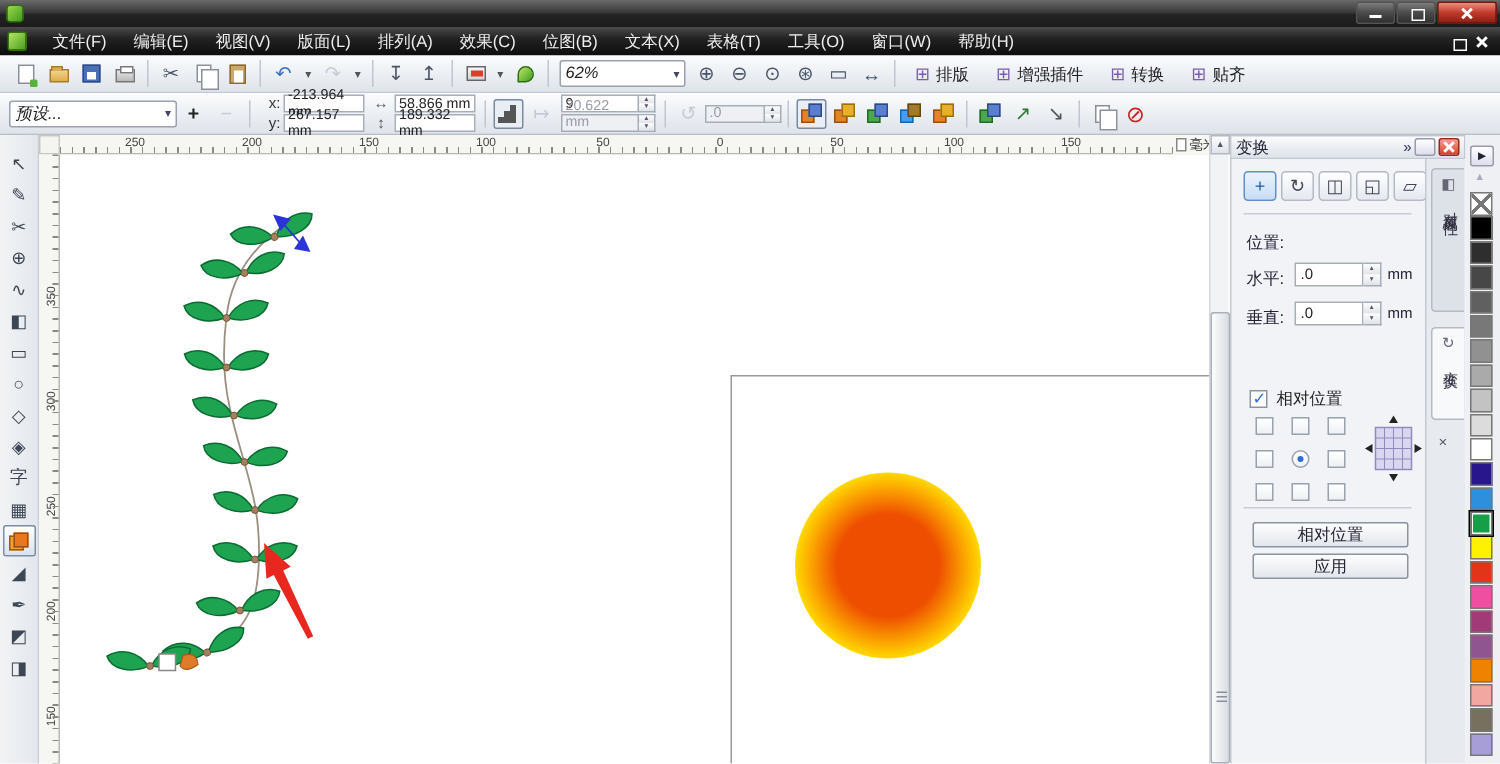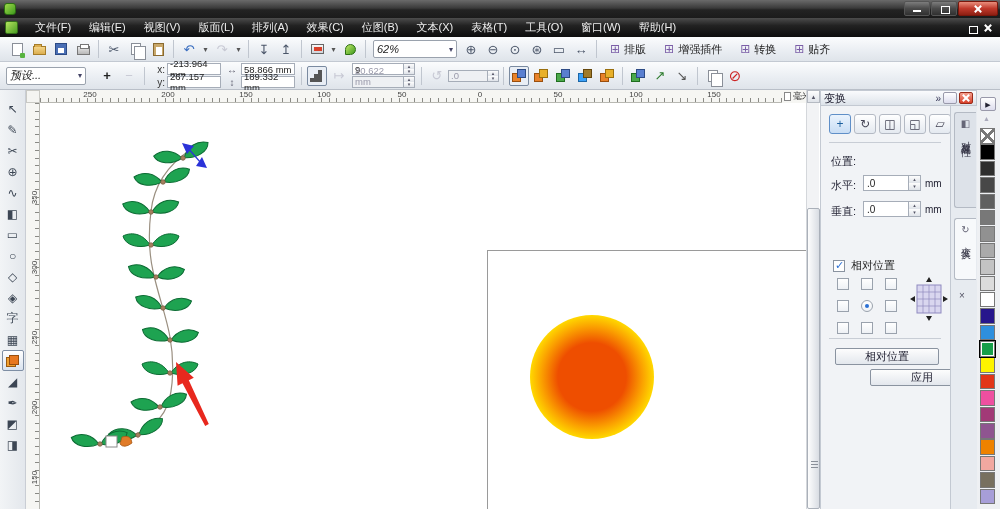--- a/index.html
+++ b/index.html
@@ -76,21 +76,21 @@
   .i-sq2 { width:14px; height:13px; position:relative; }
   .i-sq2::before { content:""; position:absolute; left:0; bottom:0; width:7px; height:7px; background:#e8822a; border:1px solid #9a4f0e; }
   .i-sq2::after { content:""; position:absolute; right:0; top:0; width:7px; height:7px; background:#5a7fd0; border:1px solid #2d4b85; }
   .i-sq2.green::before { background:#4aa84a; border-color:#1f6e1f; }
   .i-sq2.orange::after { background:#e8b02a; border-color:#9a6f0e; }
   .i-blend { width:15px; height:14px; position:relative; }
   .i-blend::before { content:""; position:absolute; left:1px; bottom:1px; width:8px; height:8px; background:#f0a030; border:1px solid #9a5a10; }
   .i-blend::after { content:""; position:absolute; right:1px; top:1px; width:8px; height:8px; background:#e87820; border:1px solid #9a4f0e; }
 
   
-  .preset-combo { width:80px; margin-right:10px; }
+  .preset-combo { width:112px; margin-right:0; }
   .coord-block { display:flex; flex-direction:column; justify-content:center; margin:0 2px; }
   .coord-row { display:flex; align-items:center; height:13px; }
   .coord-row .lbl { width:14px; text-align:right; margin-right:2px; font-size:10px; color:#333; }
   .coord-row .glyph-lbl { width:14px; text-align:center; margin-right:2px; font-size:10px; color:#556; }
   .val-box { width:54px; height:12px; background:#fff; border:1px solid #a6adb8; font-size:9.5px;
     padding:0 2px; display:flex; align-items:center; }
   .val-box.disabled { background:#eef0f3; color:#99a;align-items:flex-end; }
   .spin { display:flex; flex-direction:column; width:11px; height:12px; border:1px solid #a6adb8; border-left:none; }
   .spin span { flex:1; font-size:5px; line-height:5px; text-align:center; color:#556; background:linear-gradient(#fdfdfd,#dfe3e9); }
   .toggle-btn { border:1px solid #7a8aa0; background:#e9eef5; border-radius:2px; }
@@ -618,21 +618,21 @@
     <div class="anchor-cell" style="left:64px; top:216px;"></div>
 
     <svg style="position:absolute; left:88px; top:170px;" width="40" height="46">
       <rect x="8" y="9" width="24" height="28" fill="#d9d6ef" stroke="#8f8abf"></rect>
       <path d="M8 16 h24 M8 23 h24 M8 30 h24 M14 9 v28 M20 9 v28 M26 9 v28" stroke="#8f8abf" stroke-width="0.7"></path>
       <path d="M20,1 l3,5 h-6 z M20,45 l-3,-5 h6 z M1,23 l5,-3 v6 z M39,23 l-5,3 v-6 z" fill="#222"></path>
     </svg>
 
     <div class="docker-sep" style="top:232px;"></div>
     <div class="dk-button" style="top:242px;">相对位置</div>
-    <div class="dk-button" style="top:263px;margin-left:35px;">应用</div>
+    <div class="dk-button" style="top:263px;">应用</div>
   </div>
 
   <div class="vtabs">
     <div class="vtab" style="top:6px; height:96px;">
       <span class="ticon">◧</span>
       <span class="vtxt">对象属性</span>
     </div>
     <div class="vtab active" style="top:112px; height:62px;">
       <span class="ticon">↻</span>
       <span class="vtxt">变换</span>

